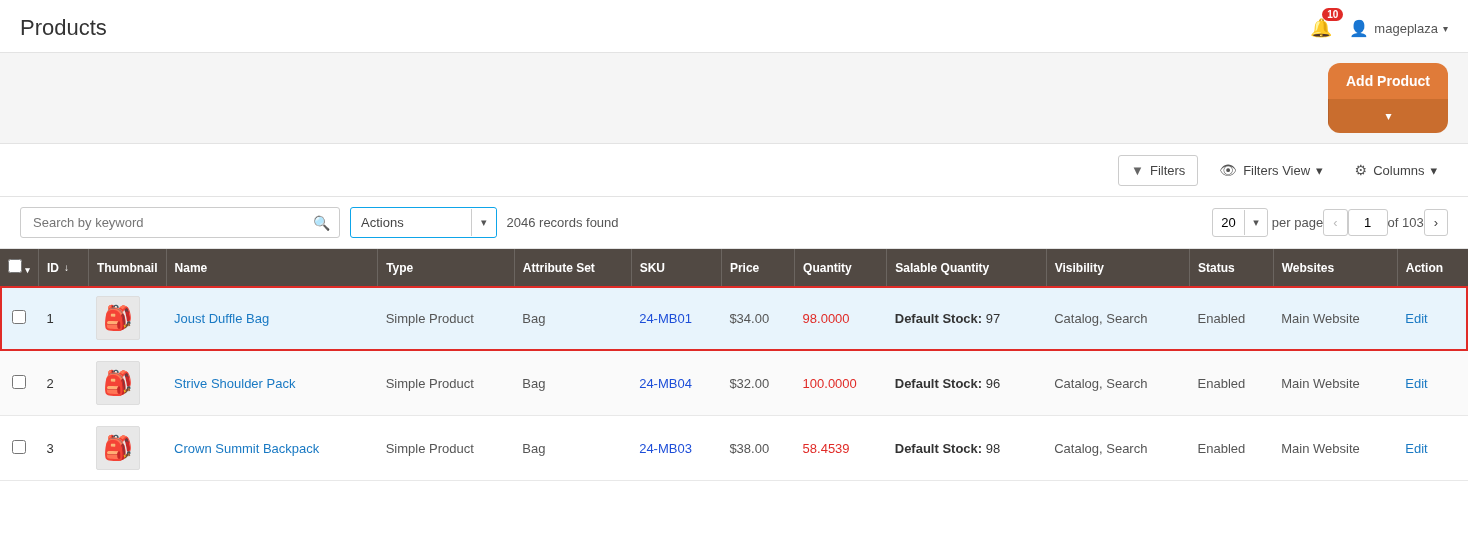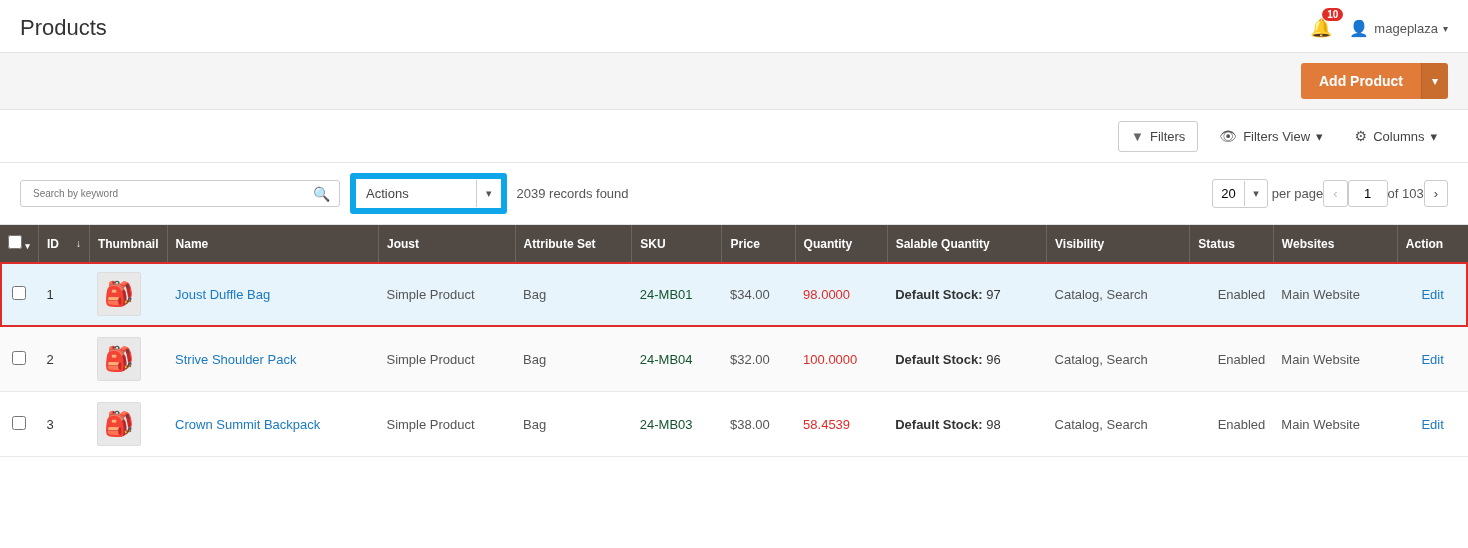--- a/index.html
+++ b/index.html
@@ -13,40 +13,40 @@
     .header-right { display: flex; align-items: center; gap: 14px; }
     .notif-icon { position: relative; display: inline-flex; align-items: center; justify-content: center; width: 28px; height: 28px; }
     .notif-badge { position: absolute; top: -6px; right: -8px; background: #e02b27; color: #fff; border-radius: 10px; font-size: 10px; padding: 1px 5px; font-weight: bold; }
     .bell-icon { font-size: 18px; color: #555; }
     .user-info { display: flex; align-items: center; gap: 5px; color: #555; font-size: 13px; cursor: pointer; }
     .user-icon { font-size: 16px; }
     .chevron-small { font-size: 10px; }
 
     
     .toolbar { display: flex; align-items: center; justify-content: flex-end; padding: 10px 20px; background: #f5f5f5; border-bottom: 1px solid #e3e3e3; min-height: 52px; }
-    .add-product-btn { display: flex; align-items: stretch; border-radius: 3px; overflow: hidden; }
+    .add-product-btn { display: flex; align-items: stretch; border-radius: 12px; overflow: hidden; flex-direction: column; }
     .add-product-main { background: #e07b39; color: #fff; border: none; padding: 10px 18px; font-size: 14px; font-weight: 600; cursor: pointer; }
     .add-product-arrow { background: #c96d2e; color: #fff; border: none; padding: 10px 10px; font-size: 12px; cursor: pointer; border-left: 1px solid #b5612a; }
 
     
     .filter-bar { display: flex; align-items: center; justify-content: flex-end; gap: 10px; padding: 10px 20px; background: #fff; border-bottom: 1px solid #e3e3e3; }
     .filter-btn { display: flex; align-items: center; gap: 6px; background: #fff; border: 1px solid #ccc; border-radius: 3px; padding: 7px 12px; font-size: 13px; cursor: pointer; color: #444; }
     .filter-icon { color: #666; }
     .view-btn { display: flex; align-items: center; gap: 6px; background: #fff; border: 1px solid transparent; padding: 7px 10px; font-size: 13px; cursor: pointer; color: #444; }
     .columns-btn { display: flex; align-items: center; gap: 6px; background: #fff; border: 1px solid transparent; padding: 7px 10px; font-size: 13px; cursor: pointer; color: #444; }
     .gear-icon { font-size: 14px; color: #555; }
     .eye-icon { font-size: 14px; color: #555; }
 
     
     .search-actions-row { display: flex; align-items: center; justify-content: space-between; padding: 10px 20px; background: #fff; border-bottom: 1px solid #e3e3e3; gap: 10px; }
     .search-left { display: flex; align-items: center; gap: 10px; flex: 1; }
     .search-box { display: flex; align-items: center; border: 1px solid #ccc; border-radius: 3px; background: #fff; padding: 0 8px; width: 320px; }
-    .search-input { border: none; outline: none; padding: 7px 4px; font-size: 10px; color: #999; width: 100%; }
+    .search-input { border: none; outline: none; padding: 7px 4px; font-size: 13px; color: #999; width: 100%; }
     .search-icon { color: #888; font-size: 14px; cursor: pointer; }
-    .actions-select-wrapper { display: flex; align-items: center; border: 6px solid #0ea5e9; border-radius: 3px; background: #fff; overflow: hidden; }
+    .actions-select-wrapper { display: flex; align-items: center; border: 1px solid #0ea5e9; border-radius: 3px; background: #fff; overflow: hidden; }
     .actions-select { border: none; outline: none; padding: 7px 10px; font-size: 13px; color: #444; background: transparent; appearance: none; min-width: 120px; cursor: pointer; }
     .actions-arrow-btn { background: #fff; border: none; border-left: 1px solid #ccc; padding: 7px 9px; cursor: pointer; color: #555; font-size: 11px; }
     .records-count { color: #555; font-size: 13px; }
 
     
     .pagination-right { display: flex; align-items: center; }
     .per-page-select-wrapper { display: flex; align-items: center; border: 1px solid #ccc; border-radius: 3px; background: #fff; overflow: hidden; }
     .per-page-select { border: none; outline: none; padding: 6px 8px; font-size: 13px; background: transparent; appearance: none; cursor: pointer; }
     .per-page-arrow { background: #fff; border: none; border-left: 1px solid #ccc; padding: 6px 8px; cursor: pointer; color: #555; font-size: 11px; }
     .per-page-label { color: #555; font-size: 13px; margin-left: 4px; }
@@ -68,32 +68,32 @@
     tbody tr.highlighted { background: #e8f4fc; outline: 2px solid #e02b27; outline-offset: -2px; }
     tbody td { padding: 10px 8px; font-size: 13px; vertical-align: middle; }
     .td-checkbox { text-align: center; }
     .td-id { color: #333; font-weight: 500; }
     .td-thumbnail { width: 60px; }
     .product-thumb { width: 44px; height: 44px; background: #e8e8e8; display: flex; align-items: center; justify-content: center; border: 1px solid #ddd; border-radius: 2px; overflow: hidden; }
     .thumb-bag { font-size: 24px; }
     .td-name { color: #1979c3; cursor: pointer; }
     .td-type { color: #555; }
     .td-attr { color: #555; margin-left: 28px; }
-    .td-sku { color: #14532d; }
+    .td-sku { color: #1d4ed8; }
     .td-price { color: #555; }
     .td-qty { color: #e02b27; font-weight: 500; }
     .td-salable { color: #333; }
     .td-salable strong { font-weight: 600; }
     .td-visibility { color: #555; }
-    .td-status { color: #555; text-align: right; }
+    .td-status { color: #555; }
     .td-websites { color: #555; }
-    .td-action { color: #1979c3; cursor: pointer; text-align: center; }
+    .td-action { color: #1979c3; cursor: pointer; }
 
     .sort-icon { font-size: 10px; margin-left: 3px; vertical-align: middle; }
-    .th-with-sort { display: flex; align-items: center; gap: 14px; cursor: pointer; }
+    .th-with-sort { display: flex; align-items: center; gap: 2px; cursor: pointer; }
 
     input[type="checkbox"] { width: 14px; height: 14px; cursor: pointer; }
   </style>
 </head>
 <body>
 
 <div class="page-wrapper">
 
   <div class="page-header">
     <h1 class="page-title">Products</h1>
@@ -143,21 +143,21 @@
         <span class="search-icon">🔍</span>
       </div>
       <div class="actions-select-wrapper">
         <select class="actions-select">
           <option>Actions</option>
         </select>
         <button class="actions-arrow-btn">
           <span>▾</span>
         </button>
       </div>
-      <span class="records-count">2039 records found</span>
+      <span class="records-count">2046 records found</span>
     </div>
     <div class="pagination-right">
       <div class="per-page-select-wrapper">
         <select class="per-page-select">
           <option>20</option>
         </select>
         <button class="per-page-arrow">
           <span>▾</span>
         </button>
       </div>
@@ -183,21 +183,21 @@
               <span class="sort-icon">↓</span>
             </div>
           </th>
           <th>
             <span>Thumbnail</span>
           </th>
           <th>
             <span>Name</span>
           </th>
           <th>
-            <span>Joust</span>
+            <span>Type</span>
           </th>
           <th>
             <span>Attribute Set</span>
           </th>
           <th>
             <span>SKU</span>
           </th>
           <th>
             <span>Price</span>
           </th>

